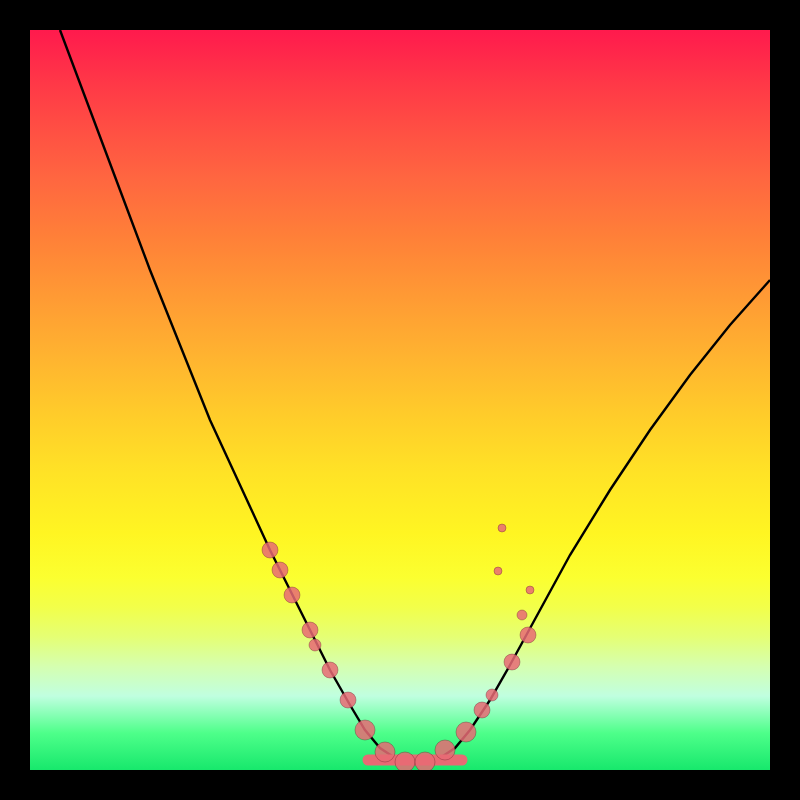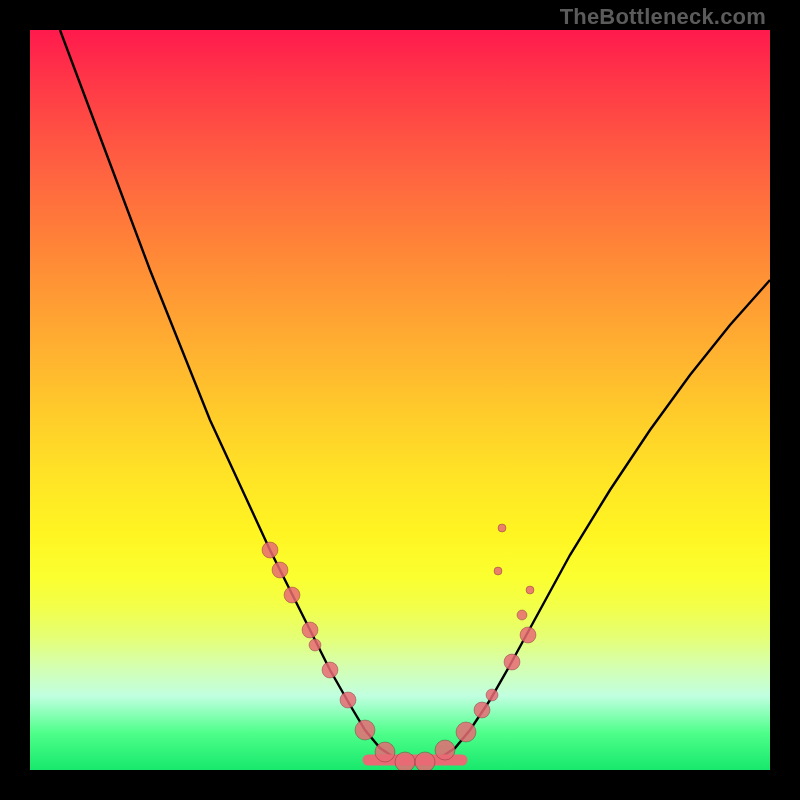--- a/index.html
+++ b/index.html
@@ -91,14 +91,13 @@
           <circle cx="462" cy="665" r="6" class="marker"></circle>
           <circle cx="482" cy="632" r="8" class="marker"></circle>
           <circle cx="498" cy="605" r="8" class="marker"></circle>
           <circle cx="492" cy="585" r="5" class="marker"></circle>
           <circle cx="468" cy="541" r="4" class="marker"></circle>
           <circle cx="500" cy="560" r="4" class="marker"></circle>
           <circle cx="472" cy="498" r="4" class="marker"></circle>
         </g>
     </svg>
   </div>
-  <div class="watermark">TheBottleneck.com</div>
 </div>
 
 </body></html>

